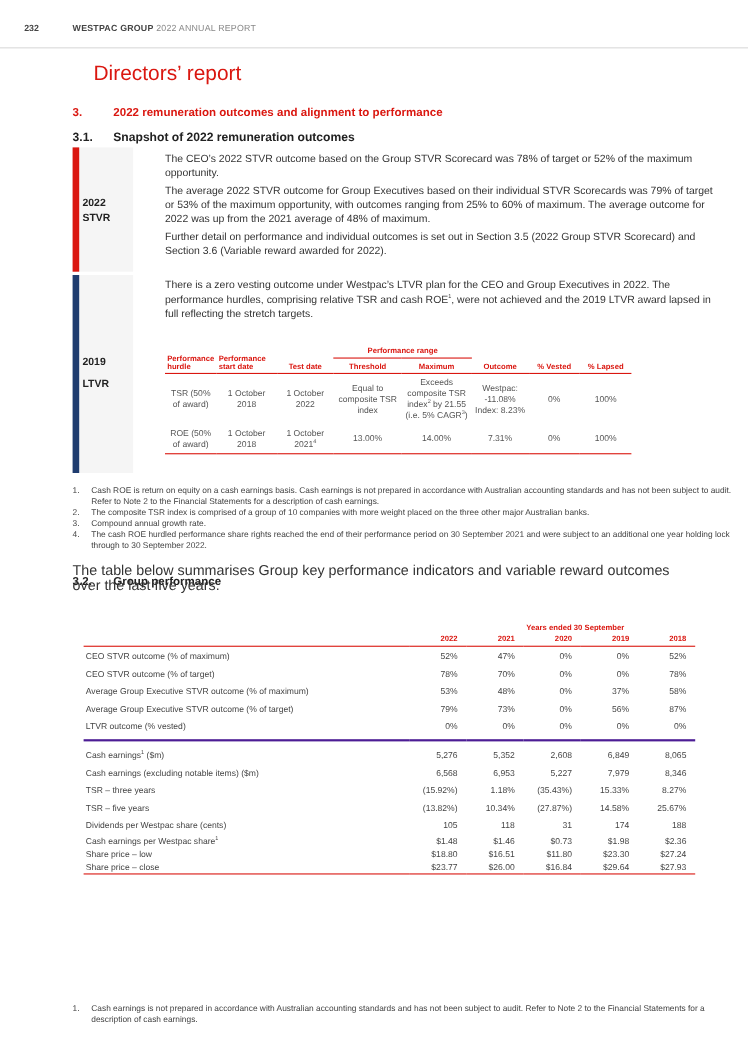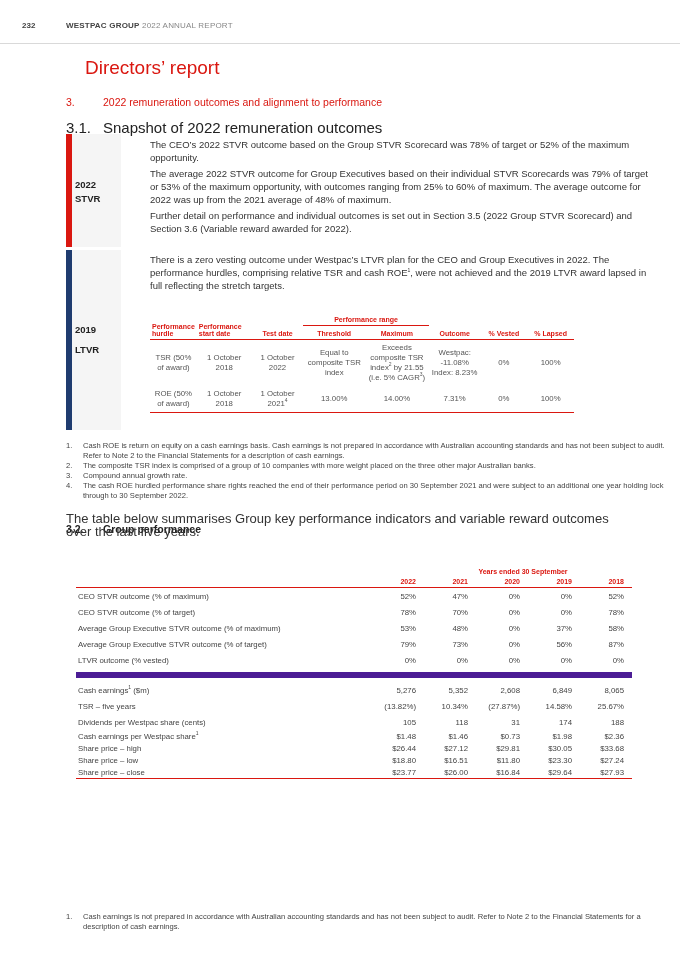--- a/index.html
+++ b/index.html
@@ -4,22 +4,22 @@
 <style>
   html, body { margin: 0; padding: 0; background: #ffffff; }
   body { width: 680px; height: 962px; position: relative; overflow: hidden;
          font-family: "Liberation Sans", sans-serif; color: #333; }
   .header { position: absolute; left: 0; top: 0; width: 680px; height: 43px; border-bottom: 1px solid #d9d9d9; }
   .page-num { position: absolute; left: 22px; top: 21px; font-size: 8px; font-weight: bold; color: #444; }
   .report-title { position: absolute; left: 66px; top: 21px; font-size: 8px; color: #555; letter-spacing: 0.2px; }
   .report-title b { font-weight: bold; color: #444; }
   .report-title span { color: #888; }
   .doc-title { position: absolute; left: 66px; top: 57px; font-size: 19px; color: #da1710; margin-left: 19px; }
-  .h3 { position: absolute; left: 66px; top: 96px; font-size: 10.5px; font-weight: normal; color: #da1710; }
-  .h31 { position: absolute; left: 66px; top: 119px; font-size: 15px; font-weight: normal; color: #222; }
+  .h3 { position: absolute; left: 66px; top: 96px; font-size: 10.5px; font-weight: bold; color: #da1710; }
+  .h31 { position: absolute; left: 66px; top: 119px; font-size: 11px; font-weight: bold; color: #222; }
   .h-num { display: inline-block; width: 37px; }
 
   .panel { position: absolute; left: 66px; width: 55px; background: #f5f5f5; }
   .panel .bar { position: absolute; left: 0; top: 0; bottom: 0; width: 6px; }
   .panel .lbl { position: absolute; left: 9px; font-size: 9.5px; font-weight: bold; color: #222; line-height: 14px; }
   .stvr-panel { top: 134px; height: 113px; }
   .stvr-panel .bar { background: #da1710; }
   .ltvr-panel { top: 250px; height: 180px; }
   .ltvr-panel .bar { background: #1f3c6f; }
 
@@ -41,21 +41,21 @@
 
   .h32 { position: absolute; left: 66px; top: 523px; font-size: 10.5px; font-weight: bold; color: #222; }
   .gp-intro { position: absolute; left: 66px; top: 512px; width: 560px; font-size: 13px; line-height: 13px; color: #333; }
 
   .gp-table { position: absolute; left: 76px; top: 567px; width: 556px; border-collapse: collapse; font-size: 7.8px; color: #444; }
   .gp-table th { color: #da1710; font-weight: bold; font-size: 7px; text-align: right; padding: 1px 8px 2px 0; }
   .gp-table th.span { text-align: center; padding-left: 50px; }
   .gp-table .years th { border-bottom: 1.5px solid #da1710; }
   .gp-table td { padding: 0 8px 0 2px; height: 16px; }
   .gp-table td.num { text-align: right; width: 42px; }
-  .gp-table tr.group-end td { border-bottom: 6px solid #4c1d95; padding-bottom: 4px; }
+  .gp-table tr.group-end td { border-bottom: 2px solid #4c1d95; padding-bottom: 4px; }
   .gp-table tr.group-start td { padding-top: 4px; }
   .gp-table tr.compact td { height: 12px; }
   .gp-table tr.final td { border-bottom: 1.5px solid #da1710; margin-top: 34px; }
   sup { font-size: 5px; vertical-align: super; line-height: 0; }
 </style>
 </head>
 <body>
 
 <div class="header">
   <span class="page-num">232</span>
@@ -225,20 +225,36 @@
       </tr>
       <tr class="group-start">
         <td><span>Cash earnings</span><sup>1</sup><span> ($m)</span></td>
         <td class="num">5,276</td>
         <td class="num">5,352</td>
         <td class="num">2,608</td>
         <td class="num">6,849</td>
         <td class="num">8,065</td>
       </tr>
       <tr>
+        <td><span>Cash earnings (excluding notable items) ($m)</span></td>
+        <td class="num">6,568</td>
+        <td class="num">6,953</td>
+        <td class="num">5,227</td>
+        <td class="num">7,979</td>
+        <td class="num">8,346</td>
+      </tr>
+      <tr>
+        <td><span>TSR – three years</span></td>
+        <td class="num">(15.92%)</td>
+        <td class="num">1.18%</td>
+        <td class="num">(35.43%)</td>
+        <td class="num">15.33%</td>
+        <td class="num">8.27%</td>
+      </tr>
+      <tr>
         <td><span>TSR – five years</span></td>
         <td class="num">(13.82%)</td>
         <td class="num">10.34%</td>
         <td class="num">(27.87%)</td>
         <td class="num">14.58%</td>
         <td class="num">25.67%</td>
       </tr>
       <tr>
         <td><span>Dividends per Westpac share (cents)</span></td>
         <td class="num">105</td>
@@ -249,28 +265,20 @@
       </tr>
       <tr class="compact">
         <td><span>Cash earnings per Westpac share</span><sup>1</sup></td>
         <td class="num">$1.48</td>
         <td class="num">$1.46</td>
         <td class="num">$0.73</td>
         <td class="num">$1.98</td>
         <td class="num">$2.36</td>
       </tr>
       <tr class="compact">
-        <td><span>Share price – high</span></td>
-        <td class="num">$26.44</td>
-        <td class="num">$27.12</td>
-        <td class="num">$29.81</td>
-        <td class="num">$30.05</td>
-        <td class="num">$33.68</td>
-      </tr>
-      <tr class="compact">
         <td><span>Share price – low</span></td>
         <td class="num">$18.80</td>
         <td class="num">$16.51</td>
         <td class="num">$11.80</td>
         <td class="num">$23.30</td>
         <td class="num">$27.24</td>
       </tr>
       <tr class="compact final">
         <td><span>Share price – close</span></td>
         <td class="num">$23.77</td>

